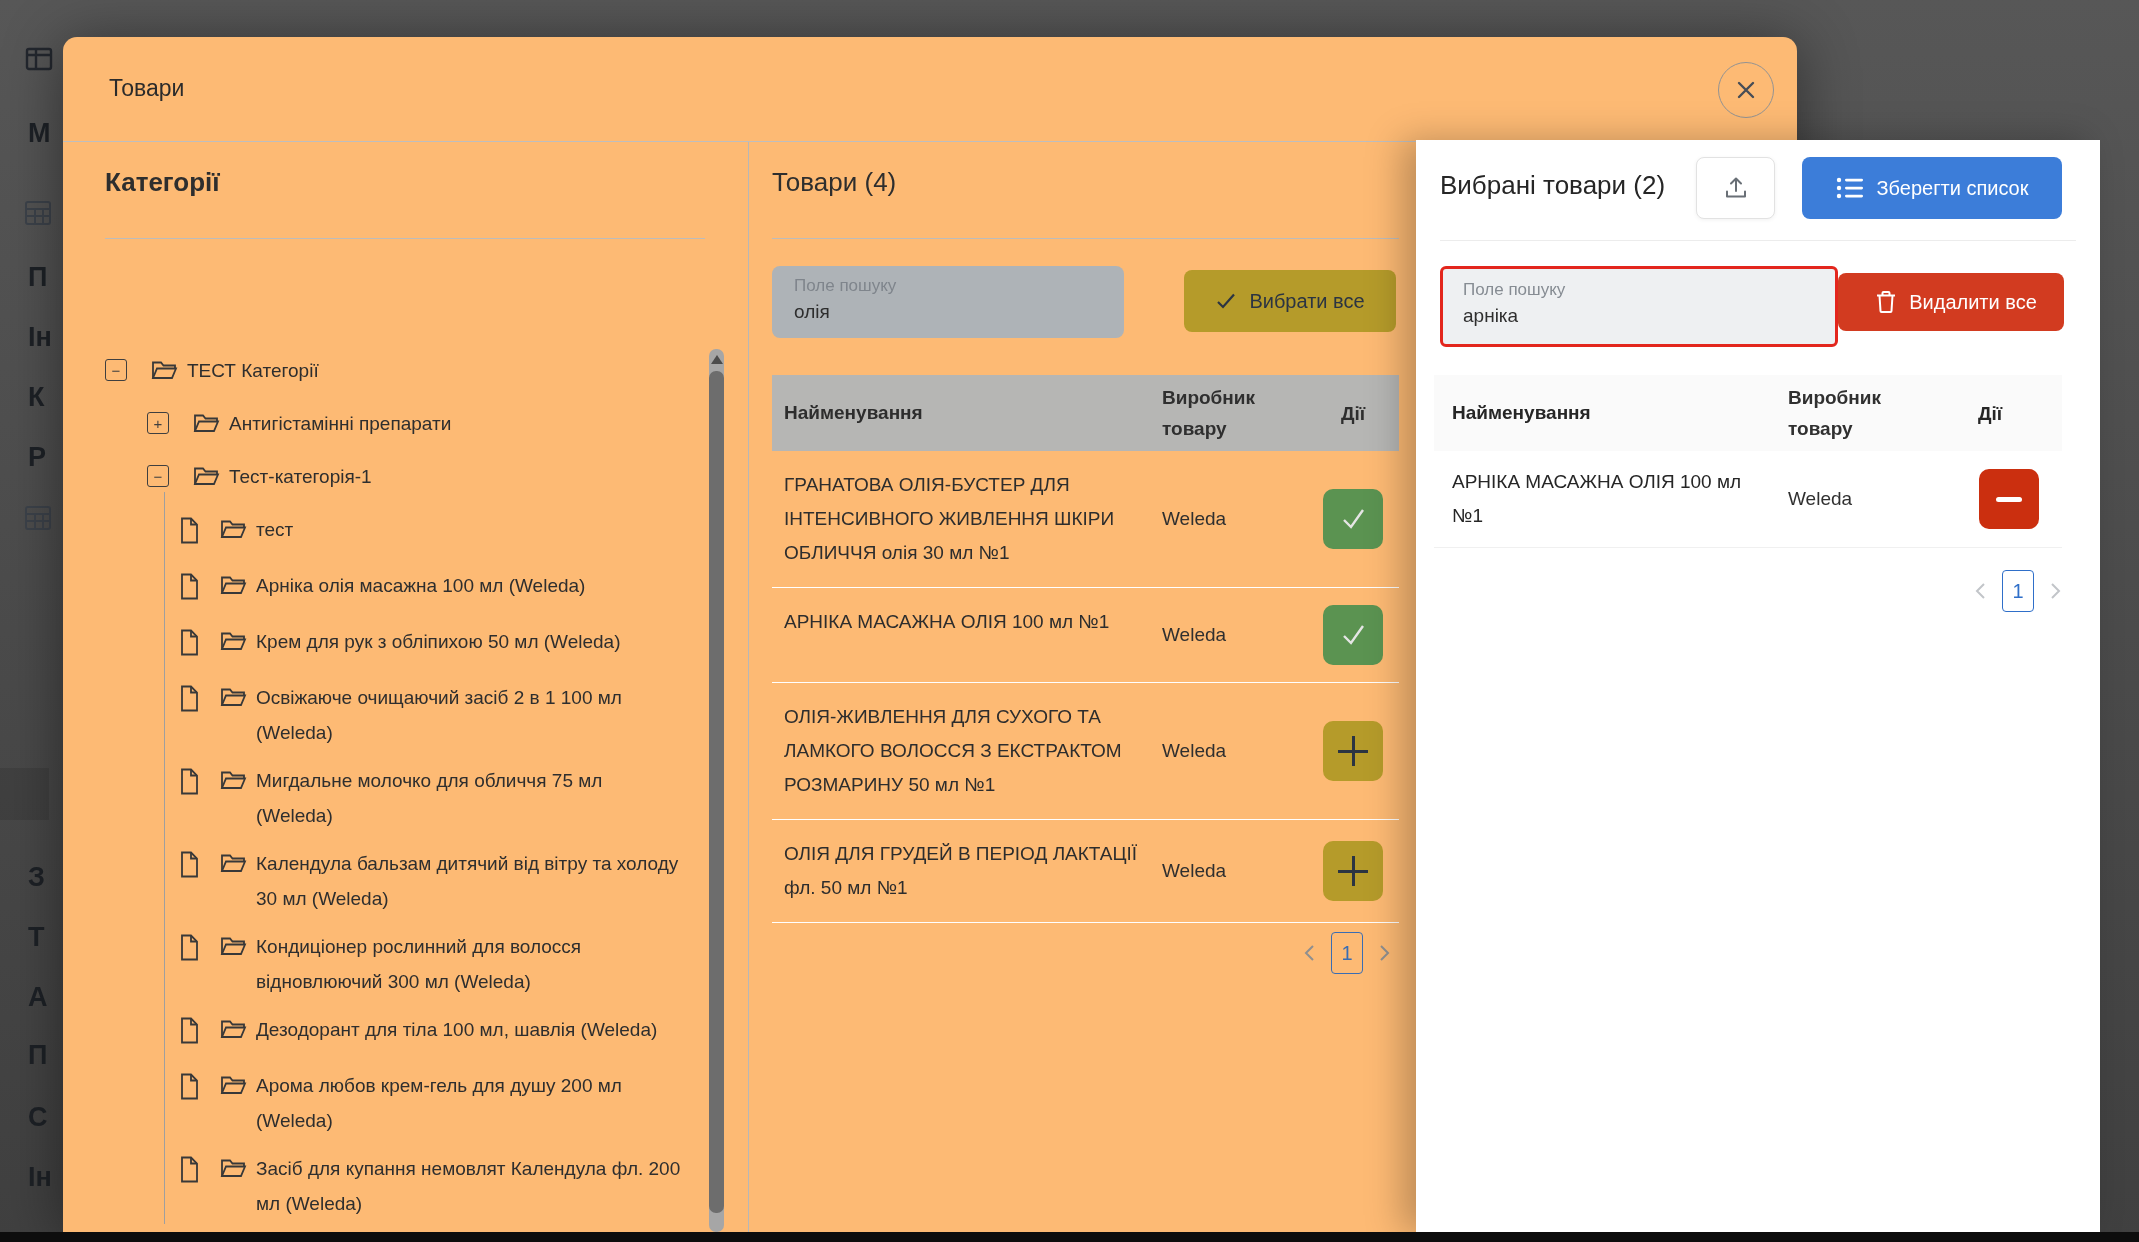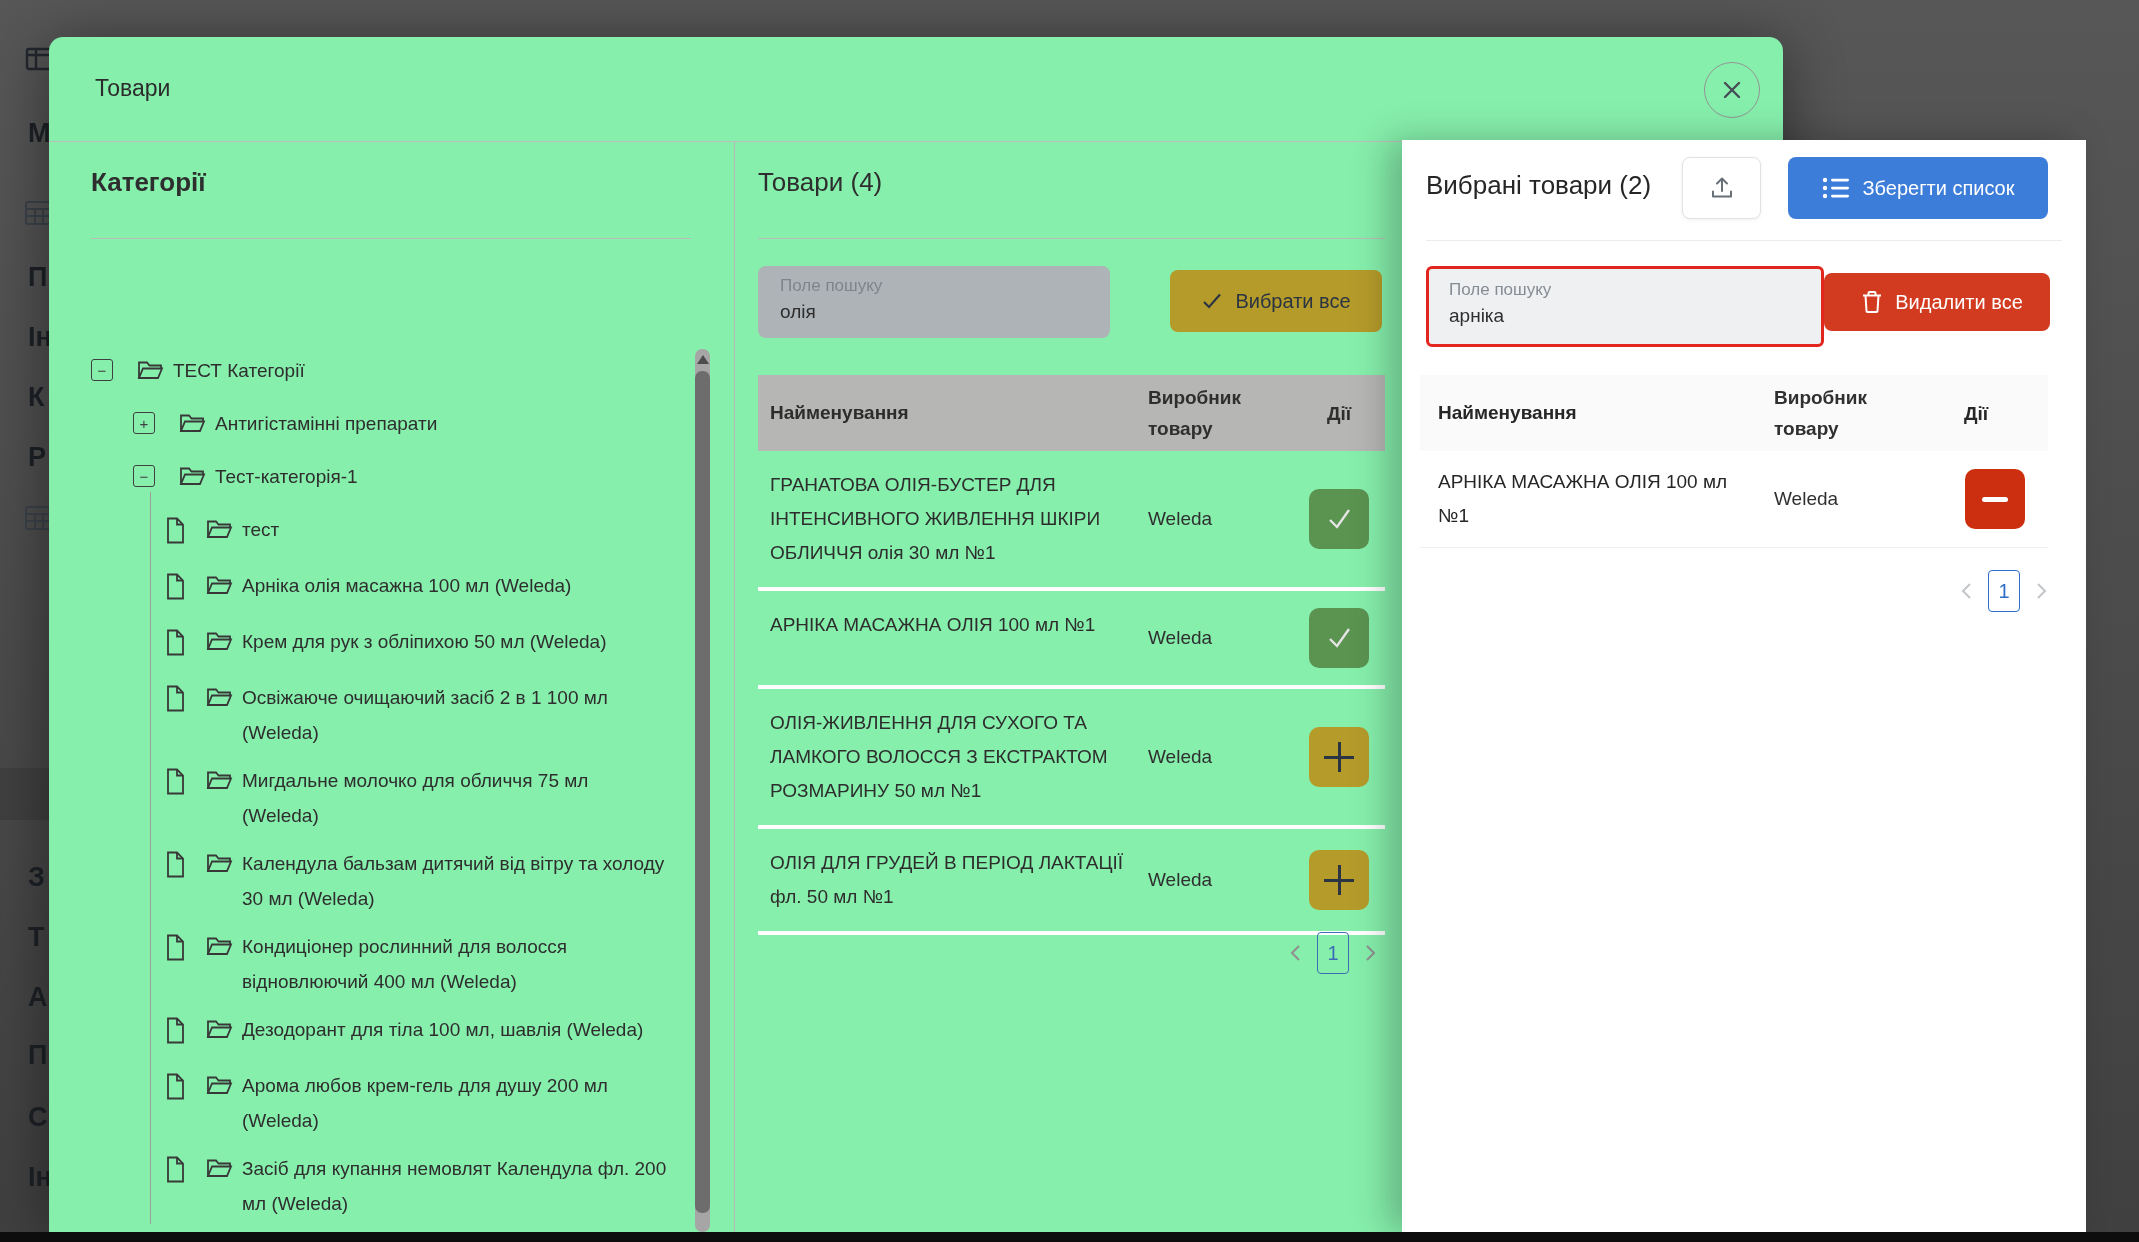--- a/index.html
+++ b/index.html
@@ -9,22 +9,22 @@
     font-family:"Liberation Sans","DejaVu Sans",sans-serif;
     -webkit-font-smoothing:antialiased;
   }
   
   .bg-nav-letter{position:absolute;left:28px;color:#1d2126;font-size:27px;font-weight:700;z-index:1;}
   .bg-nav-icon{position:absolute;left:24px;color:#3c424a;z-index:1;}
   .bg-nav-selected{position:absolute;left:0;top:768px;width:49px;height:52px;background:rgba(0,0,0,0.10);z-index:1;}
   .bottom-bar{position:absolute;left:0;bottom:0;width:2139px;height:10px;background:#0d0d0d;z-index:50;}
   
   .modal{
-    position:absolute;left:49px;top:37px;width:1734px;height:1195px;
-    background:#86efac;border-radius:14px 14px 0 0;z-index:5;
+    position:absolute;left:63px;top:37px;width:1734px;height:1195px;
+    background:#fdba74;border-radius:14px 14px 0 0;z-index:5;
     box-shadow:0 6px 60px rgba(0,0,0,0.45);
   }
   .modal-header{position:absolute;left:0;top:0;width:100%;height:104px;border-bottom:1px solid #bebebe;}
   .modal-title{position:absolute;left:46px;top:38px;font-size:23px;font-weight:500;color:#2b2b2b;}
   .close-btn{position:absolute;right:23px;top:25px;width:56px;height:56px;border-radius:50%;
     border:1px solid #939393;display:flex;align-items:center;justify-content:center;cursor:pointer;background:transparent;}
   
   .col-heading{position:absolute;font-size:26px;font-weight:500;color:#2e2e2e;}
   .h-div{position:absolute;height:1px;background:#bcbcbc;}
   .v-div{position:absolute;width:1px;background:#b7b7b7;}
@@ -46,21 +46,21 @@
   .t-label{max-width:425px;}
   .guide{position:absolute;left:101px;top:455px;width:1px;height:732px;background:#9f9f9f;}
   
   .sb-track{position:absolute;left:646px;top:312px;width:15px;height:883px;background:#a6a6a6;border-radius:7px;}
   .sb-arrow{position:absolute;left:648px;top:318px;width:0;height:0;border-left:6px solid transparent;
     border-right:6px solid transparent;border-bottom:9px solid #4c4c4c;}
   .sb-thumb{position:absolute;left:646px;top:334px;width:15px;height:842px;background:#6d6d6d;border-radius:7px;}
   
   .p-table{position:absolute;left:709px;top:338px;width:627px;}
   .p-head{display:flex;align-items:center;background:#b6b6b4;height:76px;font-weight:600;font-size:19px;color:#2e2e2e;line-height:31px;}
-  .p-row{display:flex;padding:17px 0;border-bottom:4px solid #ffffff;}
+  .p-row{display:flex;padding:17px 0;border-bottom:1px solid #ffffff;}
   .c-name{width:360px;margin-left:12px;font-size:19px;line-height:34px;color:#2d2d2d;}
   .c-manu{width:160px;margin-left:18px;align-self:center;font-size:19px;color:#2f2f2f;}
   .c-act{width:62px;align-self:center;display:flex;justify-content:center;}
   .sq-btn{width:60px;height:60px;border-radius:10px;border:none;display:flex;align-items:center;justify-content:center;cursor:pointer;padding:0;}
   .sq-green{background:#5b9351;}
   .sq-yellow{background:#b59b2a;}
   .sq-yellow .plus{position:relative;width:30px;height:30px;}
   .sq-yellow .plus::before{content:"";position:absolute;left:0;top:13.5px;width:30px;height:3px;background:#2b3442;}
   .sq-yellow .plus::after{content:"";position:absolute;left:13.5px;top:0;width:3px;height:30px;background:#2b3442;}
   .select-all{position:absolute;left:1121px;top:233px;width:212px;height:62px;border:none;border-radius:8px;
@@ -263,21 +263,21 @@
 
     <div class="t-row l3">
       <span class="ico file"><svg width="21" height="27" viewBox="0 0 21 27" fill="none" stroke="#383838" stroke-width="1.8">
             <path d="M3 1.5h9l6 6v18H3v-24z"></path>
             <path d="M12 1.5v6h6"></path>
           </svg></span>
       <span class="ico folder"><svg width="27" height="23" viewBox="0 0 27 23" fill="none" stroke="#383838" stroke-width="1.8">
             <path d="M2 19V3.5h8l2.5 3H24v3"></path>
             <path d="M2 19l4-9.5h19L21 19H2z"></path>
           </svg></span>
-      <span class="t-label">Кондиціонер рослинний для волосся відновлюючий 400 мл (Weleda)</span>
+      <span class="t-label">Кондиціонер рослинний для волосся відновлюючий 300 мл (Weleda)</span>
     </div>
 
     <div class="t-row l3">
       <span class="ico file"><svg width="21" height="27" viewBox="0 0 21 27" fill="none" stroke="#383838" stroke-width="1.8">
             <path d="M3 1.5h9l6 6v18H3v-24z"></path>
             <path d="M12 1.5v6h6"></path>
           </svg></span>
       <span class="ico folder"><svg width="27" height="23" viewBox="0 0 27 23" fill="none" stroke="#383838" stroke-width="1.8">
             <path d="M2 19V3.5h8l2.5 3H24v3"></path>
             <path d="M2 19l4-9.5h19L21 19H2z"></path>

